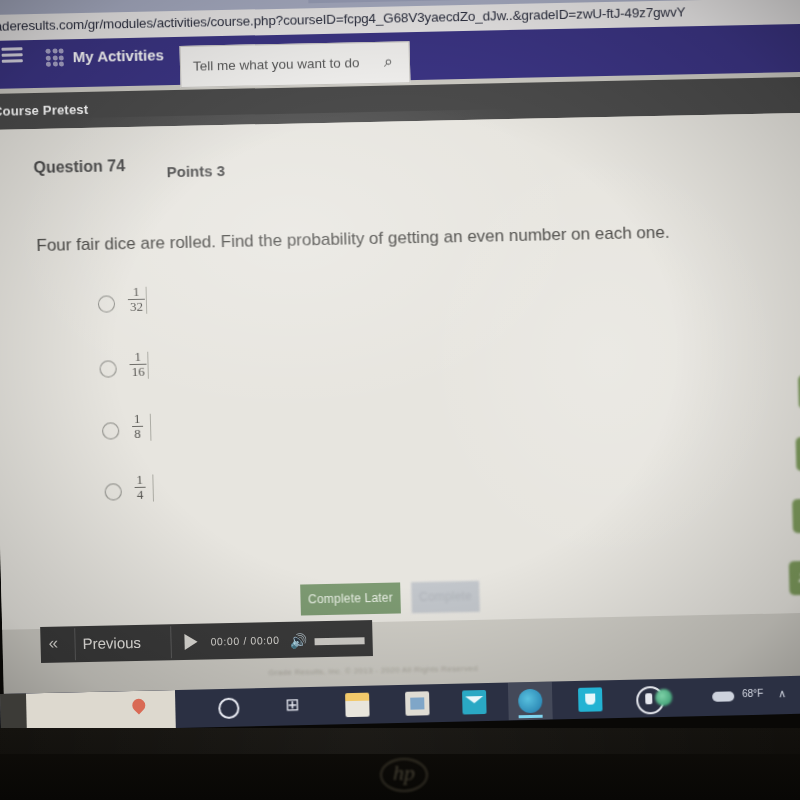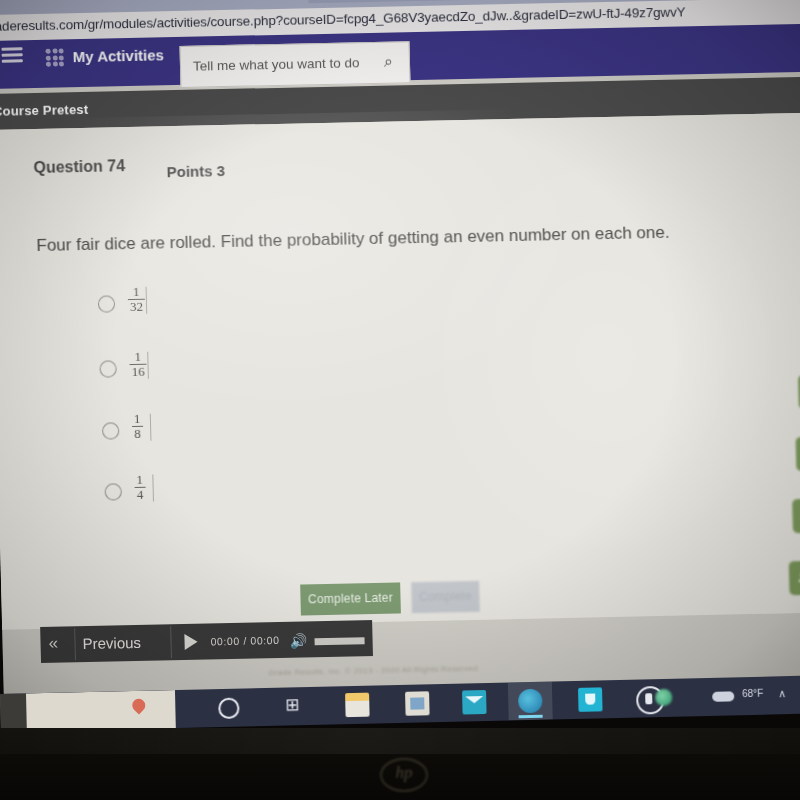--- a/index.html
+++ b/index.html
@@ -327,21 +327,21 @@
   }
   .hp-logo{
     position:absolute;left:380px;top:758px;width:44px;height:30px;
     border-radius:50%;
     border:2px solid rgba(150,140,110,0.28);
     filter:blur(0.9px);
   }
   .hp-logo span{
     display:block;text-align:center;line-height:26px;
     font-family:"Liberation Serif", serif;
-    font-size:17px;font-style:italic;color:rgba(160,150,120,0.38);
+    font-size:22px;font-style:italic;color:rgba(160,150,120,0.38);
   }
   .bezel-sheen{
     position:absolute;left:0;top:728px;width:800px;height:26px;
     background:linear-gradient(90deg,
       rgba(255,255,255,0.02),rgba(255,255,255,0.055) 45%,rgba(255,255,255,0.01));
   }
   .dark-left{
     position:absolute;left:0;top:694px;width:26px;height:50px;
     background:rgba(5,5,4,0.75);
     transform:rotate(-1.3deg);transform-origin:0 0;

